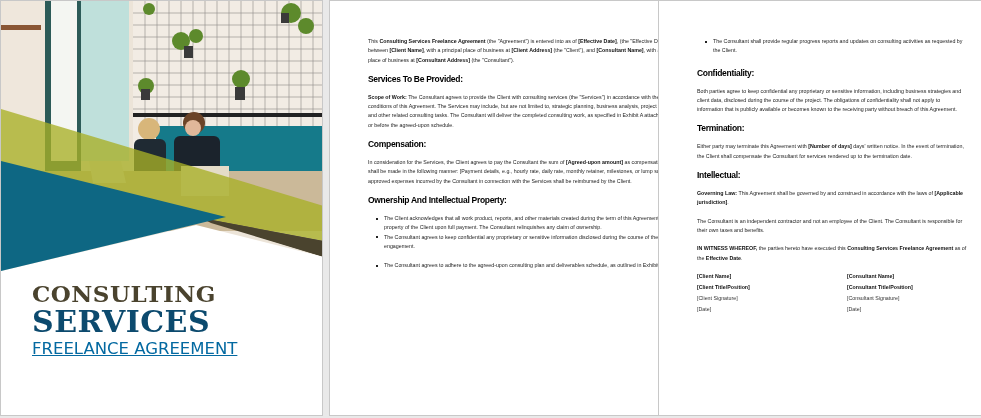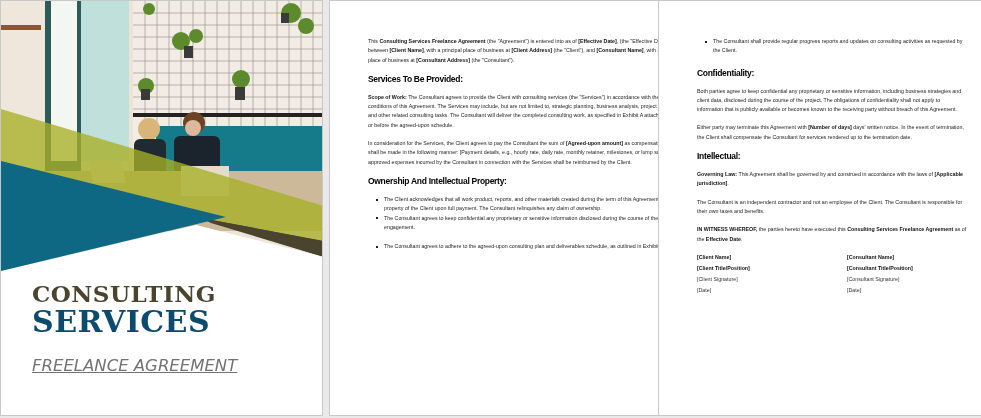--- a/index.html
+++ b/index.html
@@ -30,22 +30,22 @@
   .ct1 {
     font-family: "DejaVu Serif", serif; font-weight: bold;
     font-size: 23px; letter-spacing: 0.5px; color: #4a432e; line-height: 26px;
   }
   .ct2 {
     font-family: "DejaVu Serif", serif; font-weight: bold;
     font-size: 30px; letter-spacing: 0.5px; color: #0c4a6e; line-height: 30px;
   }
   .ct3 {
     font-family: "DejaVu Sans", sans-serif;
-    font-size: 16.5px; color: #737373; text-decoration: underline;
-    line-height: 22px; margin-top: 18px; font-style: italic;
+    font-size: 16.5px; color: #0369a1; text-decoration: underline;
+    line-height: 22px; margin-top: 1px;
   }
 
   
   .content { position: absolute; left: 38px; right: 26px; top: 36px; }
   #page3 .content { left: 38px; right: 20px; top: 36px; }
   p, li {
     font-size: 5.3px; line-height: 9.3px; color: #222;
     margin: 0;
   }
   p { margin-bottom: 9px; }
@@ -160,20 +160,21 @@
 
 <div class="page" id="page2">
   <div class="content">
     <p>
       <span>This </span><b>Consulting Services Freelance Agreement</b><span> (the "Agreement") is entered into as of </span><b>[Effective Date]</b><span>, (the "Effective Date") by and between </span><b>[Client Name]</b><span>, with a principal place of business at </span><b>[Client Address]</b><span> (the "Client"), and </span><b>[Consultant Name]</b><span>, with a principal place of business at </span><b>[Consultant Address]</b><span> (the "Consultant").</span>
     </p>
 
     <h2>Services To Be Provided:</h2>
     <p><b>Scope of Work:</b><span> The Consultant agrees to provide the Client with consulting services (the "Services") in accordance with the terms and conditions of this Agreement. The Services may include, but are not limited to, strategic planning, business analysis, project management, and other related consulting tasks. The Consultant will deliver the completed consulting work, as specified in Exhibit A attached hereto, on or before the agreed-upon schedule.</span></p>
 
+    <h2>Compensation:</h2>
     <p><span>In consideration for the Services, the Client agrees to pay the Consultant the sum of </span><b>[Agreed-upon amount]</b><span> as compensation. Payment shall be made in the following manner: [Payment details, e.g., hourly rate, daily rate, monthly retainer, milestones, or lump sum]. Any pre-approved expenses incurred by the Consultant in connection with the Services shall be reimbursed by the Client.</span></p>
 
     <h2>Ownership And Intellectual Property:</h2>
     <ul>
       <li>The Client acknowledges that all work product, reports, and other materials created during the term of this Agreement are the property of the Client upon full payment. The Consultant relinquishes any claim of ownership.</li>
       <li>The Consultant agrees to keep confidential any proprietary or sensitive information disclosed during the course of the consulting engagement.</li>
     </ul>
 
     <ul>
       <li>The Consultant agrees to adhere to the agreed-upon consulting plan and deliverables schedule, as outlined in Exhibit A.</li>
@@ -183,20 +184,21 @@
 
 <div class="page" id="page3">
   <div class="content">
     <ul style="margin-bottom:12px;">
       <li>The Consultant shall provide regular progress reports and updates on consulting activities as requested by the Client.</li>
     </ul>
 
     <h2>Confidentiality:</h2>
     <p>Both parties agree to keep confidential any proprietary or sensitive information, including business strategies and client data, disclosed during the course of the project. The obligations of confidentiality shall not apply to information that is publicly available or becomes known to the receiving party without breach of this Agreement.</p>
 
+    <h2>Termination:</h2>
     <p><span>Either party may terminate this Agreement with </span><b>[Number of days]</b><span> days' written notice. In the event of termination, the Client shall compensate the Consultant for services rendered up to the termination date.</span></p>
 
     <h2>Intellectual:</h2>
     <p><b>Governing Law:</b><span> This Agreement shall be governed by and construed in accordance with the laws of </span><b>[Applicable jurisdiction]</b><span>.</span></p>
     <p>The Consultant is an independent contractor and not an employee of the Client. The Consultant is responsible for their own taxes and benefits.</p>
     <p><b>IN WITNESS WHEREOF,</b><span> the parties hereto have executed this </span><b>Consulting Services Freelance Agreement</b><span> as of the </span><b>Effective Date</b><span>.</span></p>
 
     <div class="sig">
       <span class="bold">[Client Name]</span>
       <span class="bold">[Consultant Name]</span>

